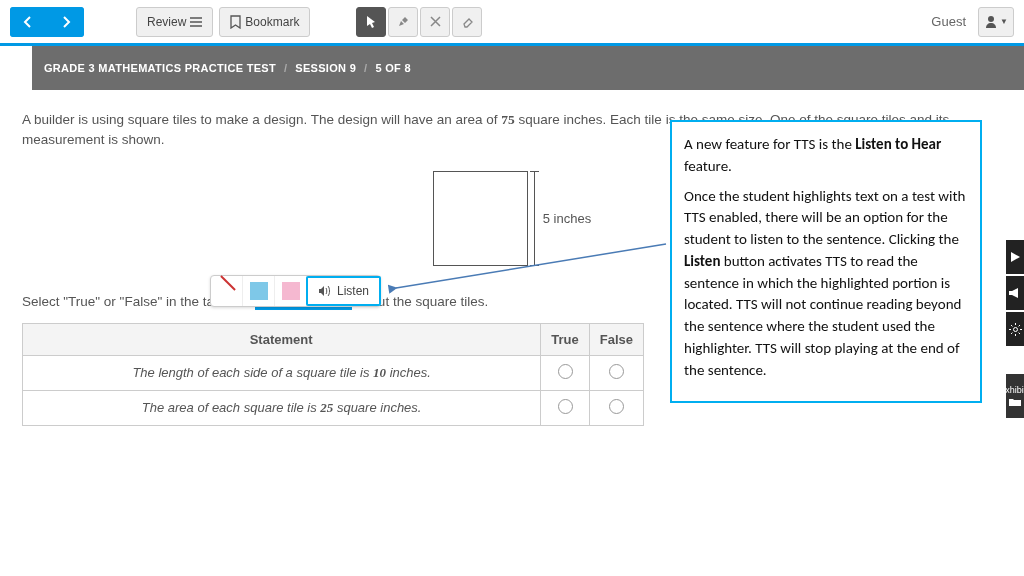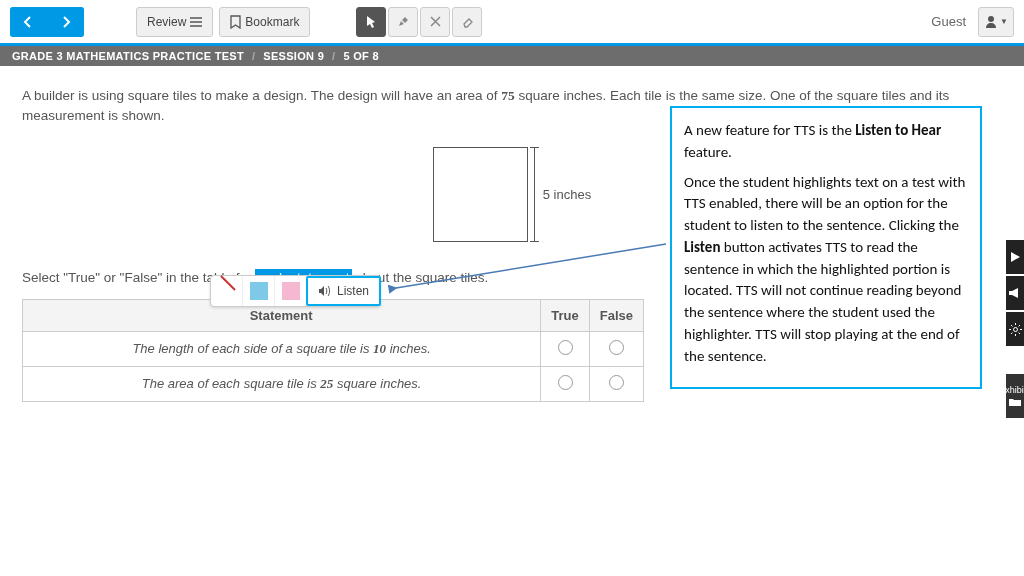--- a/index.html
+++ b/index.html
@@ -10,21 +10,21 @@
 .nav-group { display: flex; gap: 2px; background: #0099e5; border-radius: 4px; padding: 0; }
 .spacer-sm { width: 40px; }
 .tool-btn { background: #f0f0f0; border: 1px solid #ccc; border-radius: 3px; height: 30px; padding: 0 10px; display: flex; align-items: center; gap: 4px; cursor: pointer; color: #444; font-size: 12px; }
 .tool-grp { display: flex; gap: 2px; margin-left: 40px; }
 .tool-grp .tool-btn { width: 30px; padding: 0; justify-content: center; }
 .tool-grp .active { background: #555; color: #fff; border-color: #555; }
 .flex-spacer { flex: 1; }
 .guest-txt { color: #666; margin-right: 6px; }
 .user-btn { background: #f0f0f0; border: 1px solid #ccc; border-radius: 3px; height: 30px; width: 36px; display: flex; align-items: center; justify-content: center; cursor: pointer; }
 
-.breadcrumb { background: #6d6d6d; color: #fff; height: 20px; display: flex; align-items: center; padding: 0 12px; font-size: 11px; font-weight: bold; letter-spacing: 0.3px; }
+.breadcrumb { background: #6d6d6d; color: #fff; height: 44px; display: flex; align-items: center; padding: 0 12px; font-size: 11px; font-weight: bold; letter-spacing: 0.3px; margin-left: 32px; }
 .breadcrumb span.sep { margin: 0 8px; color: #aaa; }
 
 .content { padding: 20px 22px; color: #444; position: relative; }
 .prompt-text { font-size: 13.5px; color: #555; line-height: 1.5; margin-bottom: 20px; }
 
 .tile-diagram { display: flex; justify-content: center; margin: 6px 0 4px; position: relative; }
 .tile-wrap { position: relative; display: flex; align-items: flex-start; }
 .tile-sq { width: 95px; height: 95px; border: 1.5px solid #555; background: #fff; }
 .measure { display: flex; align-items: center; margin-left: 6px; }
 .tick-line { width: 1px; height: 95px; background: #555; position: relative; }
@@ -46,21 +46,21 @@
 .hl { background: #0099e5; color: #fff; padding: 1px 2px; }
 
 table.tf { width: 622px; border-collapse: collapse; border: 1px solid #ccc; }
 table.tf th, table.tf td { border: 1px solid #ccc; padding: 8px 10px; font-size: 13px; color: #555; }
 table.tf th { background: #f4f4f4; font-weight: bold; text-align: center; }
 table.tf th:first-child { text-align: center; padding-left: 9px; }
 table.tf td.stmt { text-align: center; font-style: italic; }
 table.tf td.rad { text-align: center; width: 48px; }
 .radio { display:inline-block; width:15px; height:15px; border:1.5px solid #999; border-radius:50%; cursor:pointer; }
 
-.callout-box { position: absolute; right: 42px; top: 106px; width: 312px; border: 2px solid #00aef0; background: #fff; padding: 12px 12px; font-size: 15px; line-height: 1.45; color: #111; font-family: Calibri, Arial, sans-serif; }
+.callout-box { position: absolute; right: 42px; top: 120px; width: 312px; border: 2px solid #00aef0; background: #fff; padding: 12px 12px; font-size: 15px; line-height: 1.45; color: #111; font-family: Calibri, Arial, sans-serif; }
 .callout-box p { margin-bottom: 8px; }
 .callout-box b { font-weight: bold; }
 
 .arrow-svg { position: absolute; left: 388px; top: 240px; pointer-events: none; }
 
 .side-panel { position: absolute; right: 0; top: 240px; display: flex; flex-direction: column; }
 .side-btn { width: 18px; height: 34px; background: #222; color: #fff; display: flex; align-items: center; justify-content: center; margin-bottom: 2px; cursor: pointer; font-size: 13px; }
 .side-btn.exhibits { height: 44px; flex-direction: column; font-size: 9px; gap: 2px; background: #333; }
 
 .bold-num { font-family: Georgia, serif; font-weight: bold; }

